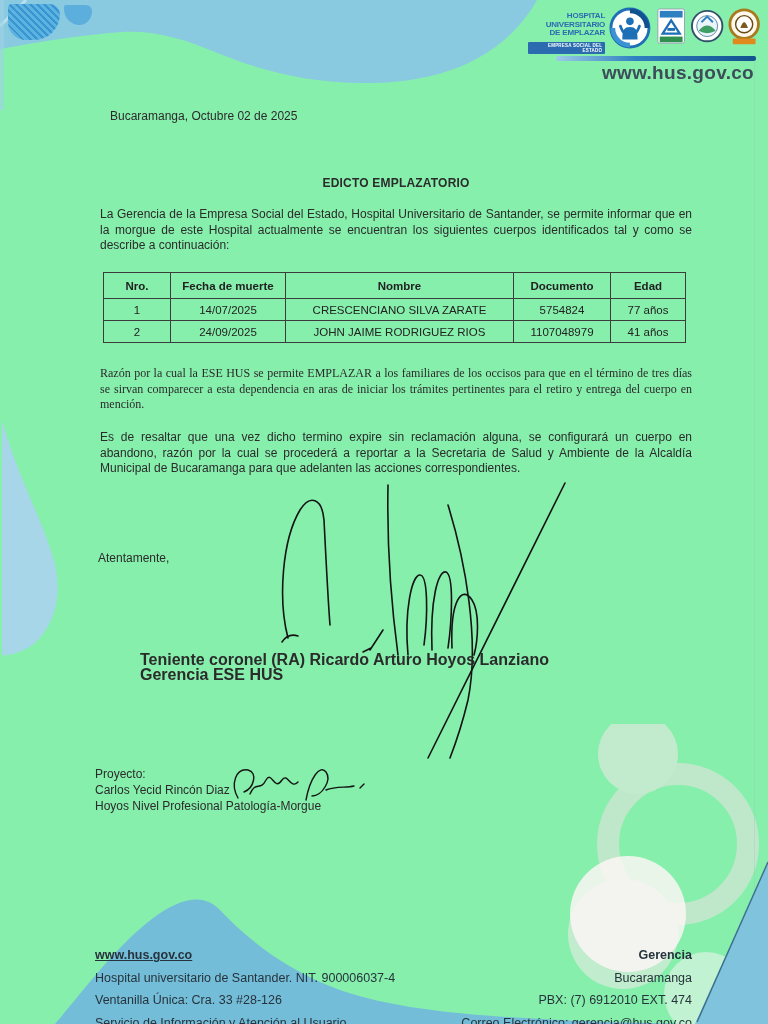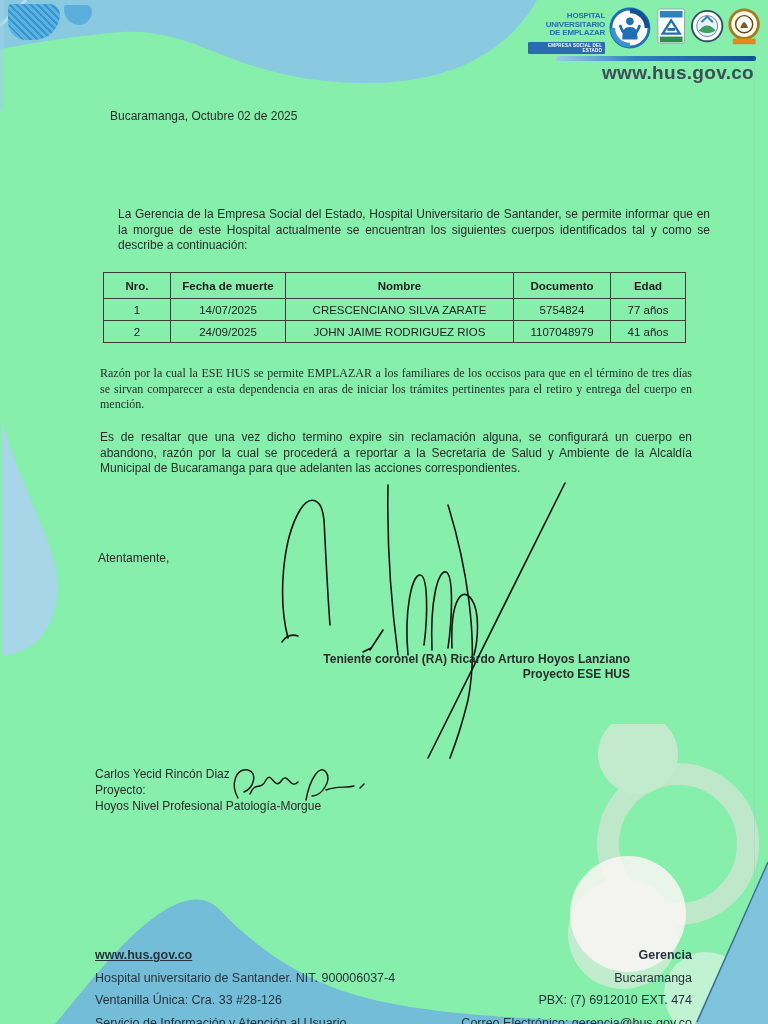--- a/index.html
+++ b/index.html
@@ -41,23 +41,23 @@
     border-radius:2px;
   }
   .header-www {
     top:62px; right:14px; font-size:19px; font-weight:bold; color:#3c4c58; letter-spacing:.3px;
   }
 
   
   .dateline { left:110px; top:109px; font-size:12px; }
   .doc-title { left:100px; top:176px; width:592px; text-align:center; font-weight:bold; font-size:12px; letter-spacing:.2px; }
   .para { left:100px; width:592px; font-size:12px; line-height:15.5px; text-align:justify; }
-  .p1 { top:207px;margin-left:18px; } .p2 { top:366px;font-family:Liberation Serif, serif; } .p3 { top:430px; }
+  .p1 { top:207px; } .p2 { top:366px;font-family:Liberation Serif, serif; } .p3 { top:430px; }
   .closing { left:98px; top:531px; font-size:12px;margin-top:20px; }
-  .signer { left:140px; top:652px; width:490px; text-align:right; font-weight:bold; font-size:12px; line-height:15px; }
+  .signer { left:140px; top:652px; width:490px; text-align:left; font-weight:bold; font-size:16px; line-height:15px; }
   .proyecto { left:95px; top:766px; font-size:12px; line-height:16px; }
 
   
   .doc-table { position:absolute; left:103px; top:272px; border-collapse:collapse; background:transparent; }
   .doc-table th, .doc-table td {
     border:1.2px solid #3c3c3c; text-align:center; vertical-align:middle;
     font-size:11.5px; padding:0 3px; color:#222;
   }
   .doc-table th { height:25px; font-weight:bold; }
   .doc-table td { height:21px; }
@@ -126,20 +126,21 @@
         <circle cx="17" cy="18" r="9" fill="#ffffff" stroke="#6b4a12" stroke-width="1.5"></circle>
         <path d="M13,22 Q17,10 21,22 Z" fill="#7a5a20"></path>
         <rect x="5" y="33" width="24" height="6" rx="1" fill="#e08a1e"></rect>
       </svg>
     </div>
   </div>
   <div class="abs header-bar"></div>
   <div class="abs header-www">www.hus.gov.co</div>
 
   <div class="abs dateline">Bucaramanga, Octubre 02 de 2025</div>
+  <div class="abs doc-title">EDICTO EMPLAZATORIO</div>
   <div class="abs para p1">La Gerencia de la Empresa Social del Estado, Hospital Universitario de Santander, se permite informar que en la morgue de este Hospital actualmente se encuentran los siguientes cuerpos identificados tal y como se describe a continuación:</div>
 
   <table class="doc-table">
     <colgroup>
       <col style="width:67px">
         <col style="width:115px">
         <col style="width:228px">
         <col style="width:97px">
         <col style="width:75px">
     </colgroup>
@@ -187,26 +188,26 @@
       <path d="M148,187 C144,142 152,107 160,107 C168,107 168,147 164,177"></path>
       <path d="M172,182 C170,132 178,102 186,104 C194,107 192,152 188,180"></path>
       <path d="M192,180 C190,132 202,117 212,132 C220,144 218,172 214,187"></path>
       <path d="M168,290 L305,15"></path>
       <path d="M188,37 C205,92 220,172 208,232 C202,257 195,277 190,290"></path>
     </g>
   </svg>
 
   <div class="abs signer">
     <div>Teniente coronel (RA) Ricardo Arturo Hoyos Lanziano</div>
-    <div>Proyecto ESE HUS</div>
+    <div>Gerencia ESE HUS</div>
   </div>
 
   <div class="abs proyecto">
+    <div>Proyecto:</div>
     <div>Carlos Yecid Rincón Diaz</div>
-    <div>Proyecto:</div>
     <div>Hoyos Nivel Profesional Patología-Morgue</div>
   </div>
 
   <svg class="abs sig-small" width="150" height="50" viewBox="0 0 150 50">
     <g fill="none" stroke="#141414" stroke-width="1.4" stroke-linecap="round">
       <path d="M16,38 C8,24 14,8 26,10 C36,12 32,28 22,32"></path>
       <path d="M28,34 C34,20 38,32 44,20 C50,10 52,32 60,20 C66,12 68,30 76,22"></path>
       <path d="M84,40 C88,18 98,4 104,12 C110,20 100,36 90,36"></path>
       <path d="M104,30 C114,26 124,28 132,26 M138,28 L142,24"></path>
     </g>

